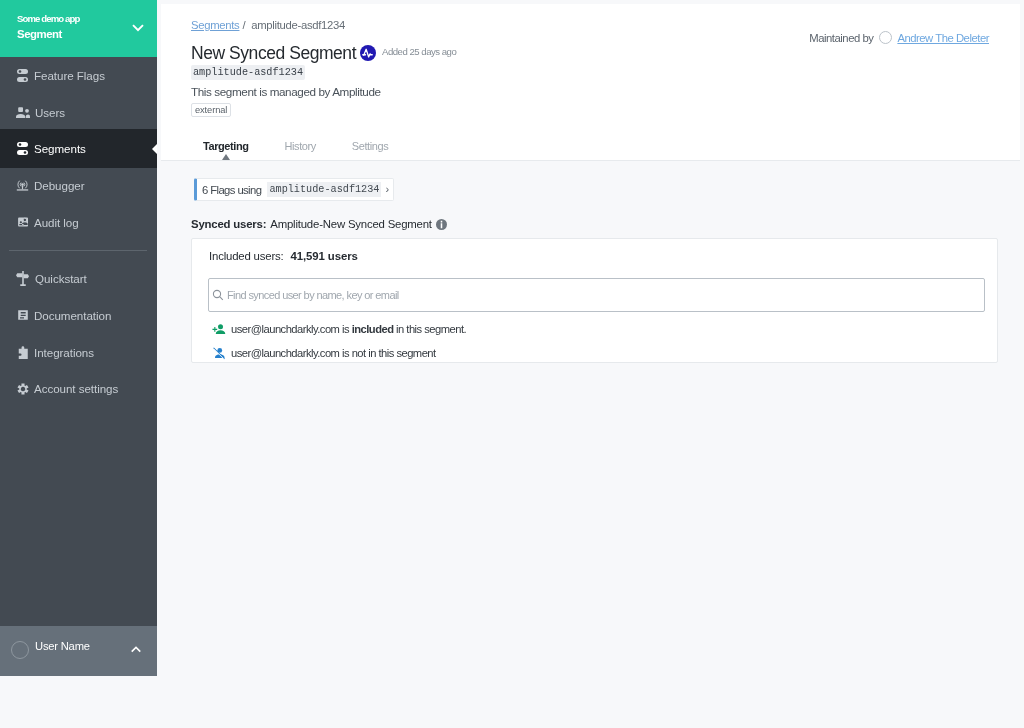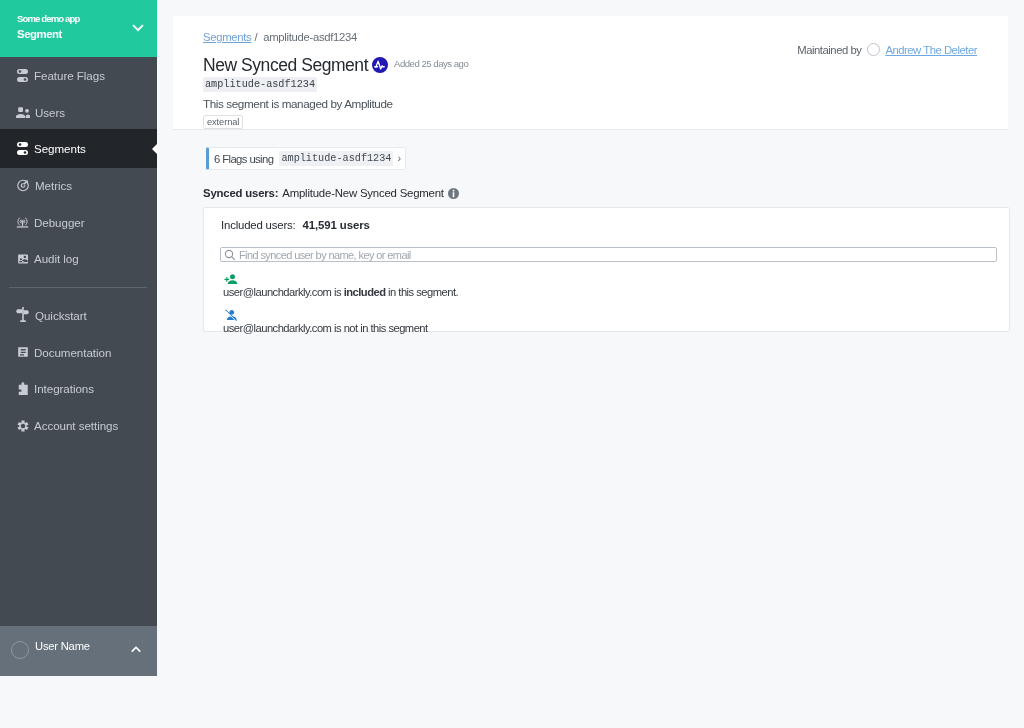--- a/index.html
+++ b/index.html
@@ -53,21 +53,21 @@
     height:50px; background:#66707a; display:flex; align-items:center;
     padding:0 15px 0 11px; cursor:pointer; color:#fff;
   }
   .user-avatar { width:18px;height:18px;border-radius:50%;border:1px solid #8e979f; margin-right:6px; flex:0 0 18px; margin-bottom:2px;}
   .user-name { font-size:11.2px; flex:1; letter-spacing:-0.2px; margin-bottom:11px;}
   .user-chevron { width:12px;height:12px; display:flex; margin-bottom:2px;}
 
   
   .main { flex:1; height:728px; background:#f7f8fa; position:relative; overflow:hidden;}
   .hdr-panel { background:#ffffff; border-bottom:1px solid #e7eaed; position:relative; }
-  .content { padding:16px;border-radius:26px; }
+  .content { padding:4px;border-radius:26px; }
   .hdr-inner { padding:14px 0 0 30px; }
   .body-inner { padding:0 0 0 31px; }
   .breadcrumb { font-size:11.3px; color:#666e76; line-height:15px; margin-bottom:7px; letter-spacing:-0.3px;}
   .breadcrumb a { color:#6fa1d6; text-decoration:underline; text-underline-offset:1px;}
   .title-row { display:flex; align-items:center; padding-top:2px; }
   h1.title { font-size:17.5px; font-weight:400; color:#252a2f; margin:0; line-height:22px; letter-spacing:-0.45px;}
   .amp-logo { width:16px;height:16px;border-radius:50%;background:#2119b2; margin-left:4px; display:flex;align-items:center;justify-content:center; flex:0 0 16px; overflow:hidden;}
   .added { font-size:9.6px; color:#868e96; margin-left:6px; letter-spacing:-0.5px; margin-bottom:4px;}
   .seg-key-wrap { margin-top:1px; line-height:0; }
   .seg-key {
@@ -106,30 +106,30 @@
   .synced-hdr { margin-top:17px; margin-left:-1px; font-size:11.4px; color:#262b31; display:flex; align-items:center;
                 letter-spacing:-0.2px; line-height:13px;}
   .synced-hdr b { font-weight:700; margin-right:4px;}
   .info-ico { width:11px;height:11px; display:inline-flex; margin-left:4px; flex:0 0 11px;}
   .info-ico svg { display:block; }
 
   .card { margin-top:7px; width:807px; margin-left:-1px; background:#fff; border:1px solid #e6e9ec; border-radius:2px; padding:0 15px 0 16px; height:125px;}
   .card-hdr { font-size:11.4px; color:#262b31; letter-spacing:-0.18px; line-height:13px; padding-top:11px; padding-left:1px;}
   .card-hdr b { font-weight:700; margin-left:7px; letter-spacing:-0.1px;}
   .search {
-    margin-top:15px; height:15px; border:1px solid #b9c0c7; border-radius:2px;
+    margin-top:15px; height:34px; border:1px solid #b9c0c7; border-radius:2px;
     display:flex; align-items:center; padding:0 0 0 3px; background:#fff; width:777px;
   }
   .search svg { flex:0 0 12px; margin-right:3px;}
   .search input { border:0; outline:0; flex:1; font-size:11px; font-family:inherit; color:#41484f;
       background:transparent; letter-spacing:-0.6px; padding:0;}
   .search input::placeholder { color:#a0a7ae; }
 
-  .urow { display:flex; margin-top:9px; font-size:11.2px; color:#33393f;
-          letter-spacing:-0.52px; padding-left:3px;flex-direction:column;}
+  .urow { display:flex; align-items:center; margin-top:9px; font-size:11.2px; color:#33393f;
+          letter-spacing:-0.52px; padding-left:3px;}
   .urow .ui { width:15px;height:15px;margin-right:5px;display:flex;align-items:center;justify-content:center;
               flex:0 0 15px;}
   .urow b { font-weight:700; }
 </style>
 </head>
 <body>
 
 <div class="app">
 
   <div class="sidebar">
@@ -175,29 +175,20 @@
           <svg width="11" height="13" viewBox="0 0 22 26">
               <rect x="0" y="0" width="22" height="10" rx="5"></rect>
               <circle cx="6" cy="5" r="2.6" fill="#434a52"></circle>
               <rect x="0" y="16" width="22" height="10" rx="5"></rect>
               <circle cx="16" cy="21" r="2.6" fill="#434a52"></circle>
             </svg>
         </span>
         <span>Segments</span>
       </div>
 
-      <div class="nav-item">
-        <span class="ico">
-          <svg width="17" height="17" viewBox="0 0 24 24">
-              <path d="M19.07 4.93l-1.41 1.41A7.94 7.94 0 0 1 20 12a8 8 0 1 1-8-8c1.85 0 3.55.63 4.9 1.69l1.42-1.42A9.94 9.94 0 0 0 12 2a10 10 0 1 0 10 10c0-2.4-.85-4.6-2.26-6.33l-.67-.74zM12 8a4 4 0 1 0 4 4c0-.56-.12-1.09-.33-1.58l-1.55 1.55A2 2 0 1 1 12 10c.34 0 .66.09.94.24l1.48-1.48A3.96 3.96 0 0 0 12 8z"></path>
-              <path d="M14.8 10.6 20.5 4.9l-.1-1.9-1.9-.1-5.7 5.7z"></path>
-            </svg>
-        </span>
-        <span>Metrics</span>
-      </div>
 
       <div class="nav-item">
         <span class="ico">
           <svg width="13" height="13" viewBox="0 0 26 26">
               <circle cx="13" cy="11" r="2.6"></circle>
               <path d="M11.8 13.2h2.4v7.4h-2.4z"></path>
               <path d="M1.6 20.6h22.8v2.6H1.6z"></path>
               <g fill="none" stroke-width="1.9" stroke-linecap="butt">
                 <path d="M7.3 3.4a10.2 10.2 0 0 0 0 15.2"></path>
                 <path d="M18.7 3.4a10.2 10.2 0 0 1 0 15.2"></path>
@@ -301,20 +292,25 @@
 
       <div class="desc">This segment is managed by Amplitude</div>
       <div><span class="tag">external</span></div>
 
       <div class="maintained">
         <span>Maintained by</span>
         <span class="av"></span>
         <a href="#">Andrew The Deleter</a>
       </div>
 
+      <div class="tabs">
+        <div class="tab active">Targeting</div>
+        <div class="tab">History</div>
+        <div class="tab">Settings</div>
+      </div>
     </div>
     </div>
     <div class="body-inner">
 
       <div class="flagbox">
         <span>6 Flags using</span>
         <span class="k">amplitude-asdf1234</span>
         <span class="chev">›</span>
       </div>
 

